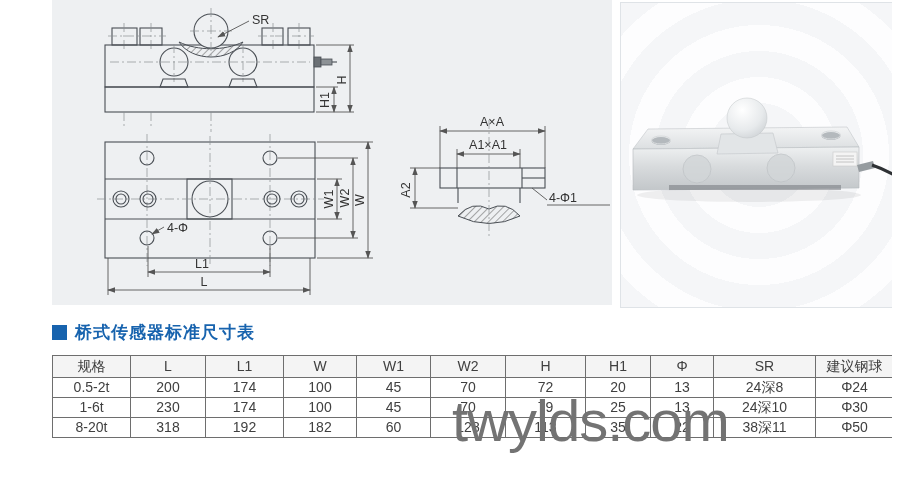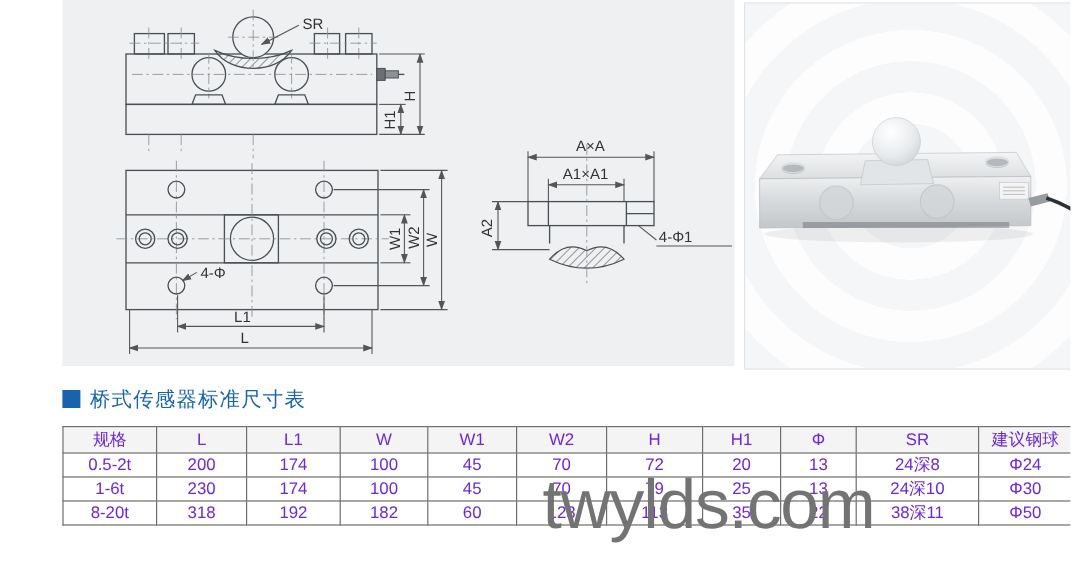--- a/index.html
+++ b/index.html
@@ -11,25 +11,25 @@
   .drawing-panel svg{display:block;}
 
   
   .photo-panel{position:absolute;left:620px;top:2px;width:278px;height:306px;background:
       repeating-radial-gradient(circle at 50% 50%, #fdfdfe 0 26px, #f5f6f8 26px 52px);
       border:1px solid #dfe3e7;box-sizing:border-box;}
 
   
   .section-title{position:absolute;left:52px;top:321px;display:flex;align-items:center;gap:8px;}
   .title-square{width:15px;height:15px;background:#1763ae;display:inline-block;}
-  .title-text{font-size:17px;font-weight:normal;color:#1763ae;letter-spacing:1px;}
+  .title-text{font-size:17px;font-weight:bold;color:#1763ae;letter-spacing:1px;}
 
   
   table.spec{position:absolute;left:52px;top:355px;width:841px;border-collapse:collapse;
-             table-layout:fixed;font-size:14px;color:#6d28d9;z-index:1;}
+             table-layout:fixed;font-size:14px;color:#404040;z-index:1;}
   table.spec th,table.spec td{border:1px solid #6e6e6e;text-align:center;padding:0;
              height:19px;line-height:19px;font-weight:normal;white-space:nowrap;overflow:hidden;}
   table.spec thead th{height:21px;line-height:21px;background:#f4f4f4;}
   col.c0{width:78px}col.c1{width:75px}col.c2{width:78px}col.c3{width:73px}col.c4{width:74px}
   col.c5{width:75px}col.c6{width:80px}col.c7{width:65px}col.c8{width:63px}col.c9{width:102px}col.c10{width:78px}
 
   
   .watermark{position:absolute;left:420px;top:392px;font-size:58px;font-weight:normal;
              color:#737373;z-index:3;letter-spacing:-1px;line-height:1;margin-left:32px;}
 

